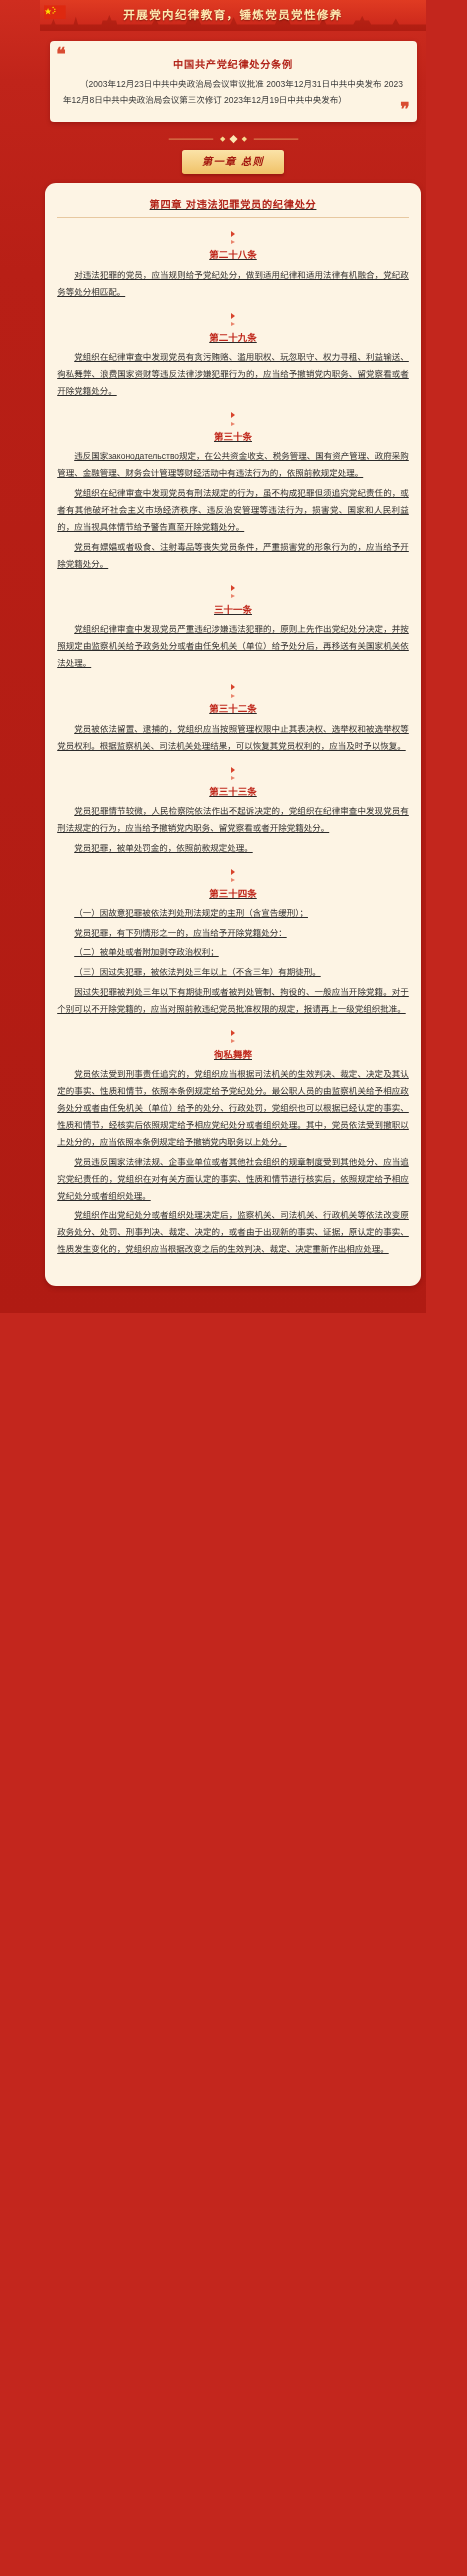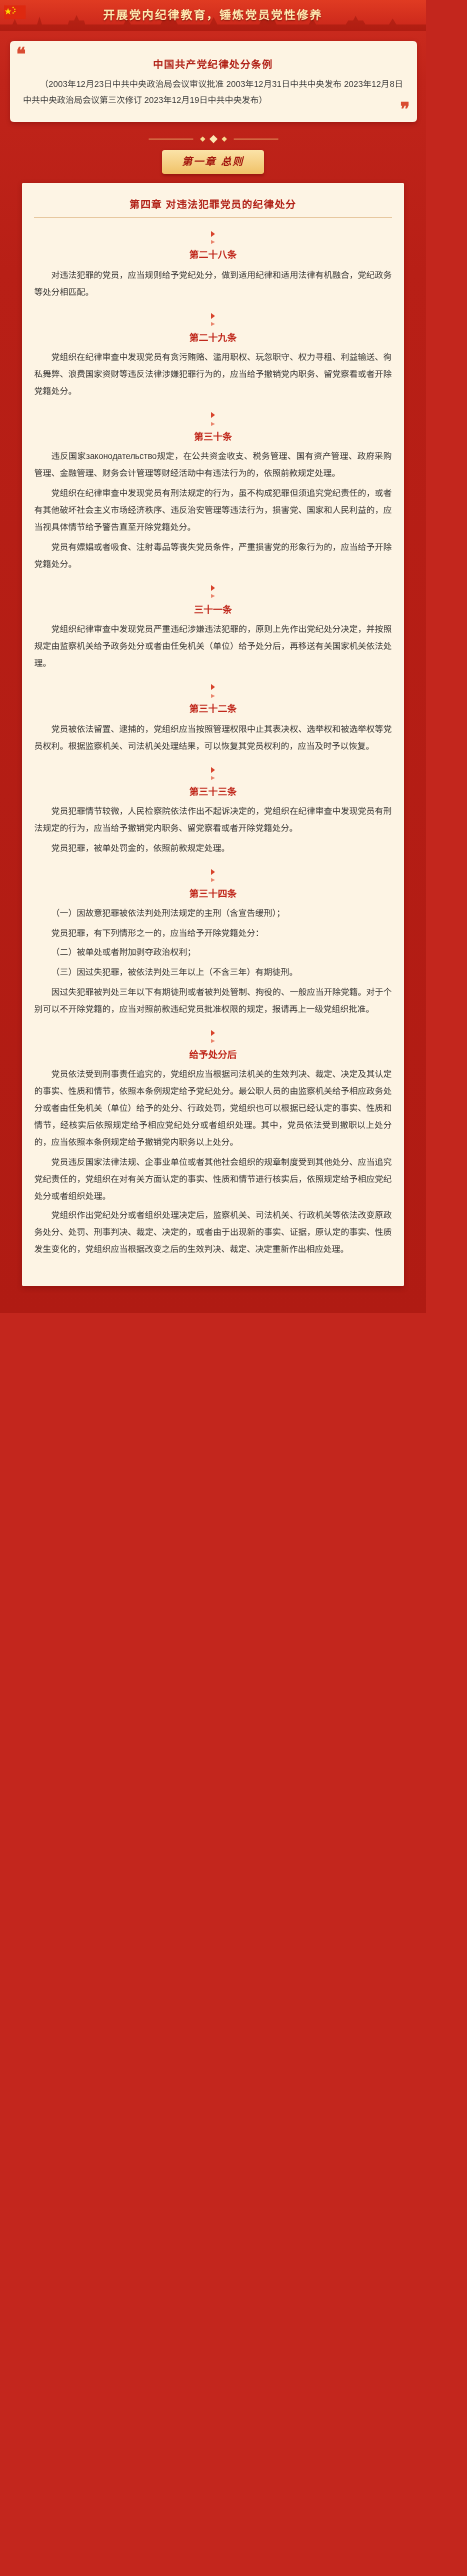--- a/index.html
+++ b/index.html
@@ -9,20 +9,21 @@
     font-family:"Liberation Sans","DejaVu Sans",sans-serif;
     color:#2b2b2b;
   }
   .page{
     width:426px;
     position:relative;
     background:linear-gradient(180deg,#cf2d1f 0%,#c0241a 81px,#b81f16 271px,#b01b13 100%);
     padding-bottom:27px;
     box-sizing:border-box;
     overflow:hidden;
+    padding-left:40px;
   }
   
   .banner{
     position:relative;
     height:31px;
     background:linear-gradient(180deg,#e03b22 0%,#c9251a 100%);
     overflow:hidden;
   }
   .banner-skyline{
     position:absolute;left:0;bottom:0;width:100%;height:20.3px;
@@ -100,25 +101,26 @@
     text-align:center;
     line-height:24.4px;
     font-size:10.2px;
     font-weight:bold;
     color:#a3190f;
     letter-spacing:1.4px;
     font-style:italic;
   }
   
   .card{
-    margin:0 22px;
+    margin:0 5px;
     background:#fdf4e4;
-    border-radius:1px;
+    border-radius:11px;
     padding:12.2px 12.2px 17.6px 12.2px;
     box-shadow:0 1.4px 5.4px rgba(80,0,0,.3);
+    text-decoration:underline;
   }
   .card-heading{
     text-align:center;
     font-size:10.2px;
     font-weight:bold;
     color:#b2241a;
     border-bottom:0.7px solid #e7c8a0;
     padding-bottom:6.8px;
     margin-bottom:11px;
     letter-spacing:0.7px;
@@ -254,21 +256,21 @@
     </div>
     <p class="body">（一）因故意犯罪被依法判处刑法规定的主刑（含宣告缓刑）；</p>
     <p class="body">党员犯罪，有下列情形之一的，应当给予开除党籍处分：</p>
     <p class="body">（二）被单处或者附加剥夺政治权利；</p>
     <p class="body">（三）因过失犯罪，被依法判处三年以上（不含三年）有期徒刑。</p>
     <p class="body">因过失犯罪被判处三年以下有期徒刑或者被判处管制、拘役的、一般应当开除党籍。对于个别可以不开除党籍的，应当对照前款违纪党员批准权限的规定，报请再上一级党组织批准。</p>
 
     <div class="art-head">
       <span class="tri"></span>
       <span class="tri small"></span>
-      <span>给予处分后</span>
+      <span>徇私舞弊</span>
     </div>
     <p class="body">党员依法受到刑事责任追究的，党组织应当根据司法机关的生效判决、裁定、决定及其认定的事实、性质和情节，依照本条例规定给予党纪处分。最公职人员的由监察机关给予相应政务处分或者由任免机关（单位）给予的处分、行政处罚，党组织也可以根据已经认定的事实、性质和情节，经核实后依照规定给予相应党纪处分或者组织处理。其中，党员依法受到撤职以上处分的，应当依照本条例规定给予撤销党内职务以上处分。</p>
     <p class="body">党员违反国家法律法规、企事业单位或者其他社会组织的规章制度受到其他处分、应当追究党纪责任的，党组织在对有关方面认定的事实、性质和情节进行核实后，依照规定给予相应党纪处分或者组织处理。</p>
     <p class="body">党组织作出党纪处分或者组织处理决定后，监察机关、司法机关、行政机关等依法改变原政务处分、处罚、刑事判决、裁定、决定的，或者由于出现新的事实、证据，原认定的事实、性质发生变化的，党组织应当根据改变之后的生效判决、裁定、决定重新作出相应处理。</p>
 
     <div class="bottom-space"></div>
   </div>
 
 </div>
 

